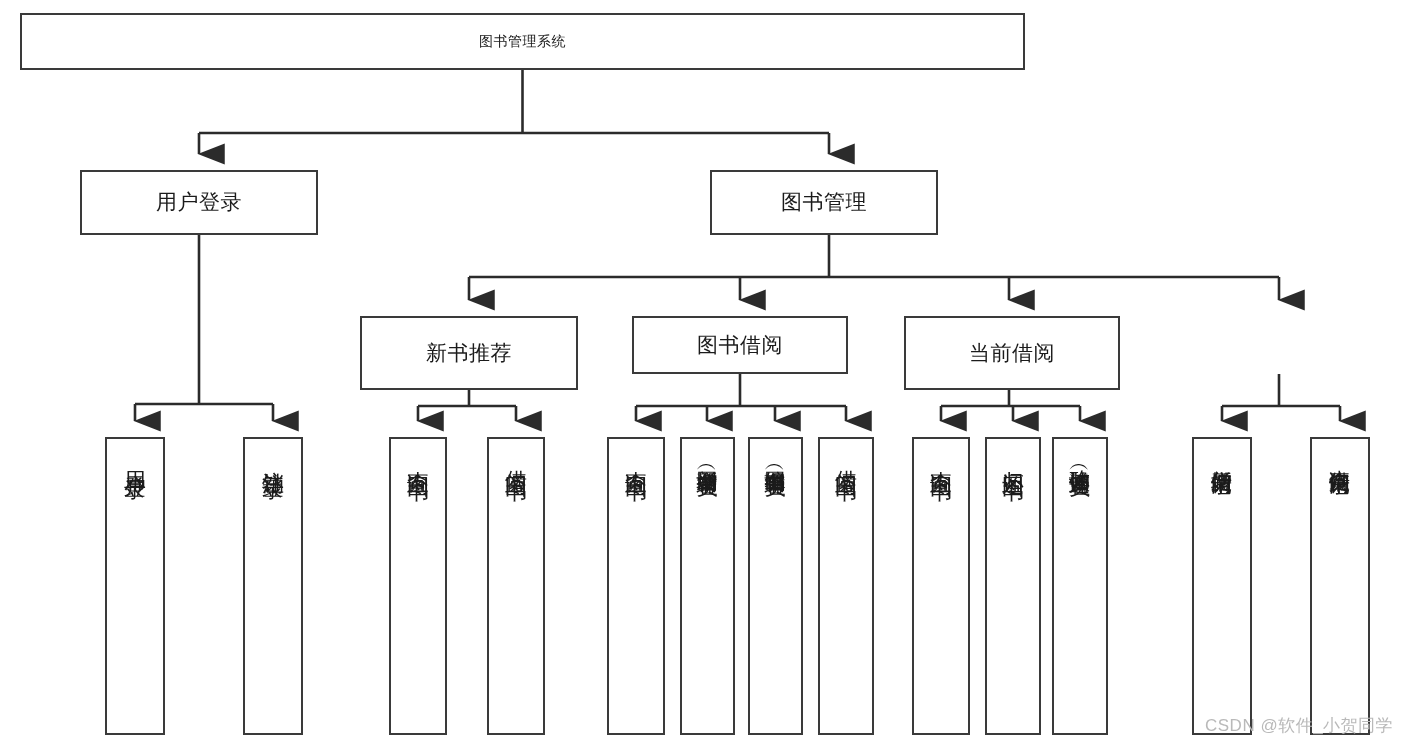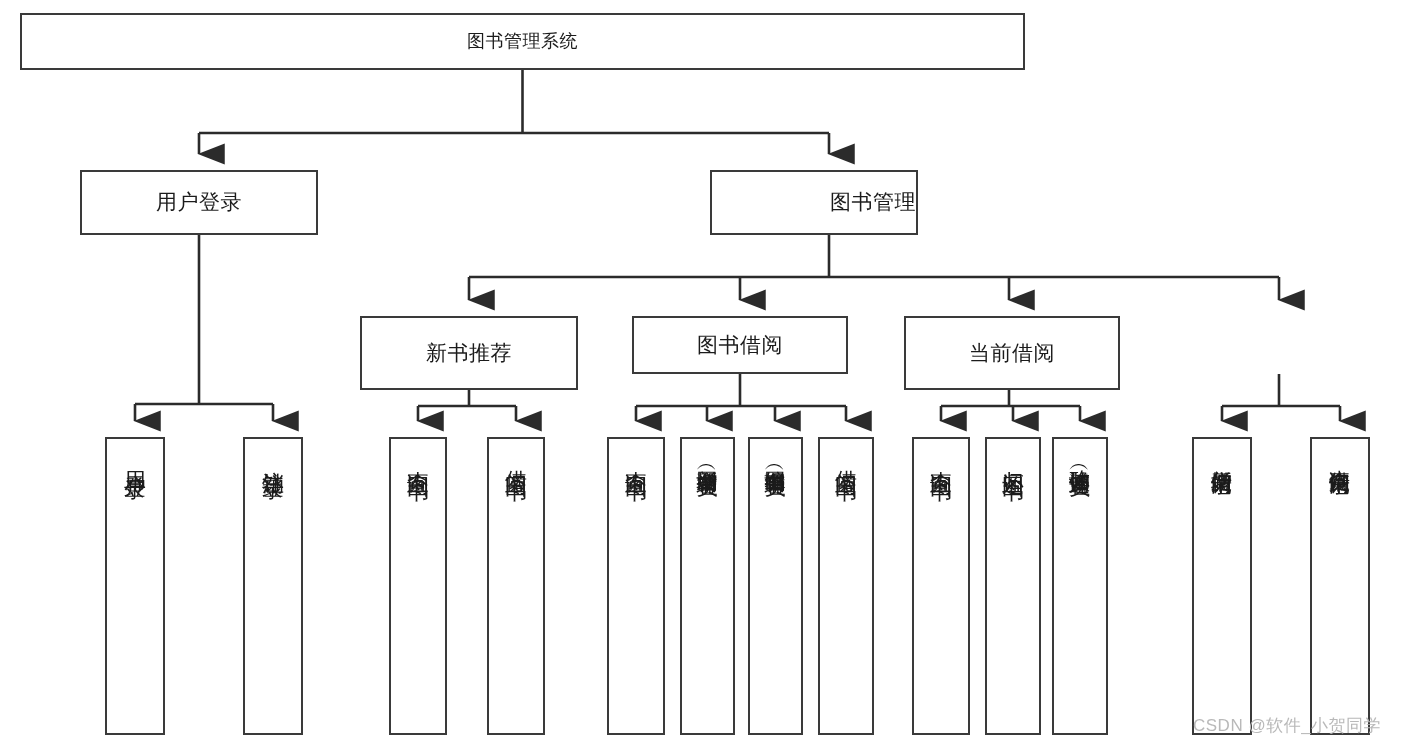--- a/index.html
+++ b/index.html
@@ -39,21 +39,21 @@
   }
   .node .label {
     display: block;
     white-space: pre;
   }
   .node.horizontal .label {
     font-size: 21px;
     letter-spacing: 0.5px;
   }
   .node.root .label {
-    font-size: 18px;
+    font-size: 14px;
     letter-spacing: 0.5px;
   }
   .node.vertical {
     align-items: flex-start;
     justify-content: center;
     padding-top: 14px;
   }
   .node.vertical .label {
     writing-mode: vertical-rl;
     text-orientation: upright;
@@ -64,20 +64,21 @@
   .node.vertical.tall-text .label {
     font-size: 21px;
     letter-spacing: 1px;
   }
   .watermark {
     position: absolute;
     color: #b9b9b9;
     font-size: 17px;
     white-space: nowrap;
     letter-spacing: 0.5px;
+    padding-left: 12px;
   }
 </style>
 </head>
 <body>
 
 <div id="canvas">
 
   <svg id="edges" viewBox="0 0 1405 747">
     <defs>
       <marker id="arrow" viewBox="0 0 10 12" refX="5" refY="11" markerWidth="9" markerHeight="11" orient="auto">
@@ -128,21 +129,21 @@
     </g>
   </svg>
 
   <div class="node root horizontal" style="left: 20px; top: 13px; width: 1005px; height: 57px;">
     <span class="label">图书管理系统</span>
   </div>
 
   <div class="node horizontal" style="left: 80px; top: 170px; width: 238px; height: 65px;">
     <span class="label">用户登录</span>
   </div>
-  <div class="node horizontal" style="left: 710px; top: 170px; width: 208px; height: 65px; justify-content: flex-end;">
+  <div class="node horizontal" style="left: 710px; top: 170px; width: 228px; height: 65px;">
     <span class="label">图书管理</span>
   </div>
 
   <div class="node horizontal" style="left: 360px; top: 316px; width: 218px; height: 74px;">
     <span class="label">新书推荐</span>
   </div>
   <div class="node horizontal" style="left: 632px; top: 316px; width: 216px; height: 58px;">
     <span class="label">图书借阅</span>
   </div>
   <div class="node horizontal" style="left: 904px; top: 316px; width: 216px; height: 74px;">

